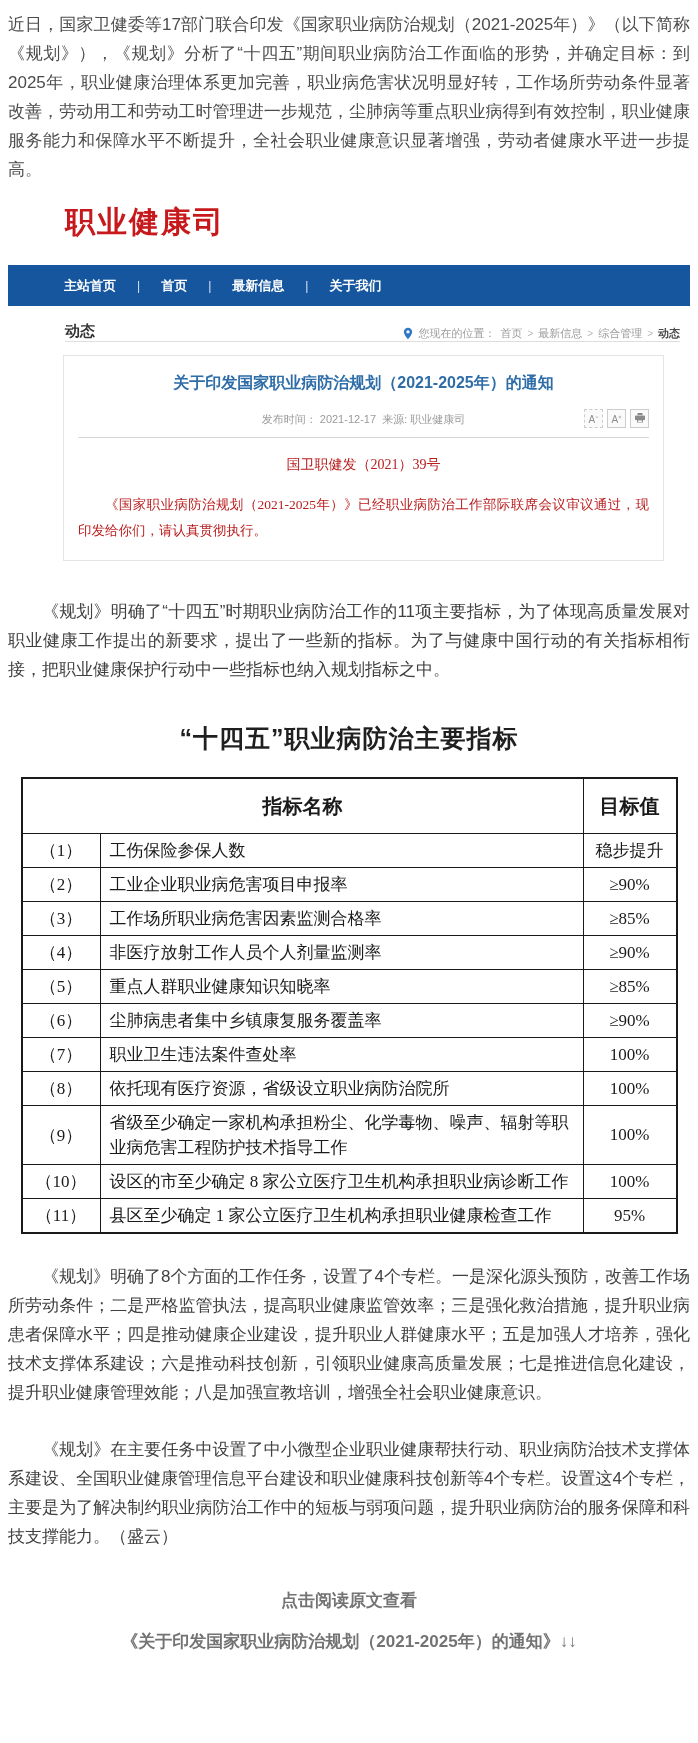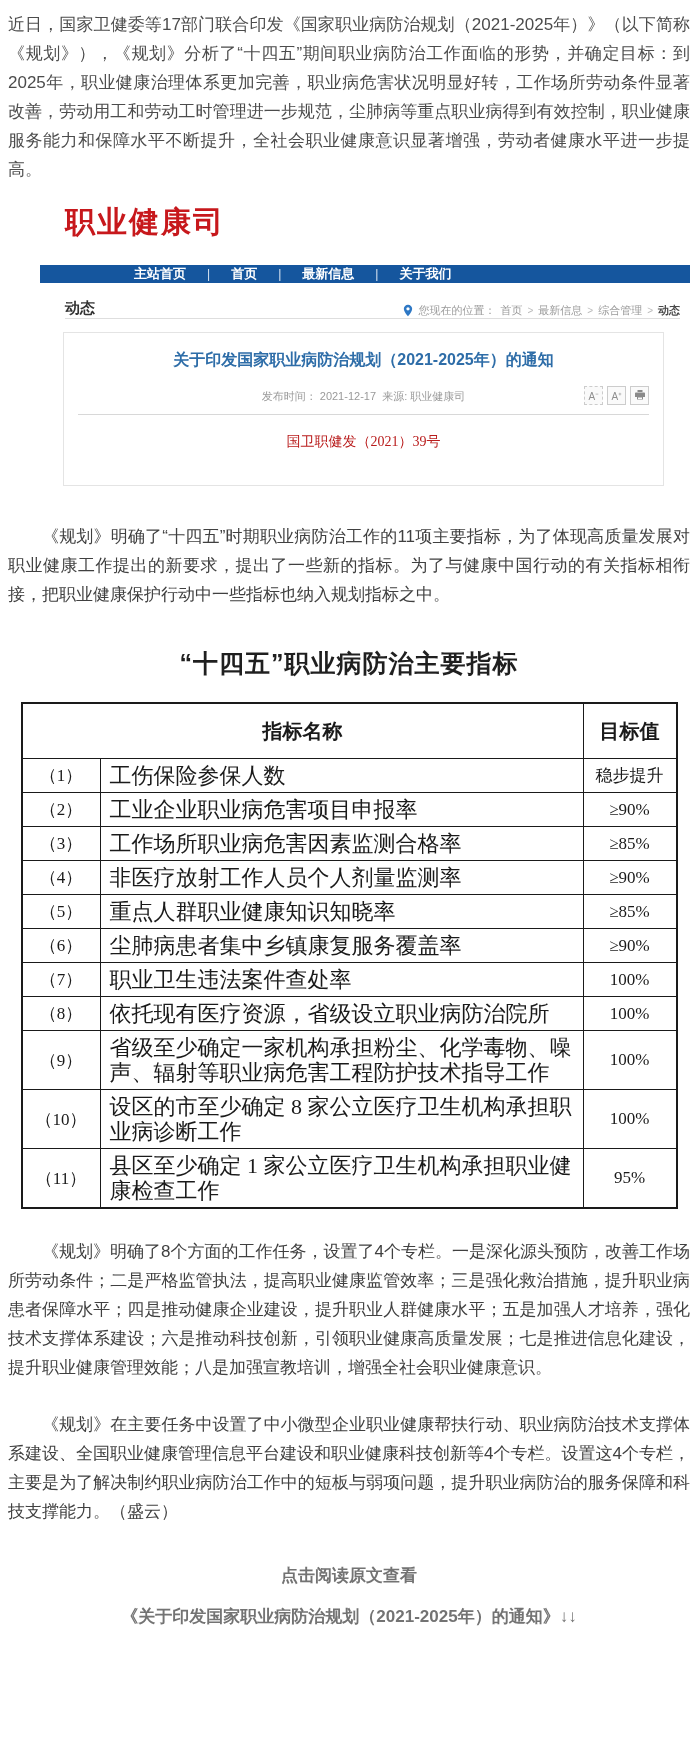--- a/index.html
+++ b/index.html
@@ -5,21 +5,21 @@
   html,body { margin:0; padding:0; background:#ffffff; }
   body { width:698px; font-family:"Liberation Sans","DejaVu Sans",sans-serif; color:#404040; }
   .page { padding:8px 8px 16px 8px; }
 
   
   .intro { margin:2px 0 0 0; font-size:17px; line-height:29px; text-align:justify; color:#4c4c4c; }
 
   
   .site-shot { margin-top:18px; }
   .logo { margin:12px 0 0 57px; font-size:30px; font-weight:bold; color:#c7181c; letter-spacing:2px; }
-  .navbar { margin-top:22px; background:#15569e; height:18px; display:flex; align-items:center; padding-left:94px;margin-left:32px; }
+  .navbar { margin-top:22px; background:#15569e; height:41px; display:flex; align-items:center; padding-left:56px; }
   .nav-item { color:#ffffff; font-size:13px; font-weight:bold; text-decoration:none; cursor:pointer; }
   .nav-sep { color:#d7e4f2; margin:0 21px; font-size:12px; }
 
   .section-row { margin:16px 10px 0 57px; display:flex; justify-content:space-between; align-items:flex-end; border-bottom:1px solid #dedede; padding-bottom:0; }
   .section-title { font-size:15px; font-weight:bold; color:#333333; }
   .breadcrumb { font-size:11px; color:#9b9b9b; display:flex; align-items:center; gap:5px; }
   .breadcrumb a { color:#9b9b9b; text-decoration:none; cursor:pointer; }
   .bc-sep { color:#bbbbbb; font-size:10px; }
   .bc-current { color:#4a4a4a; font-weight:bold; }
   .pin { display:inline-block; line-height:0; }
@@ -38,21 +38,21 @@
   
   .body-para { margin:28px 0 0 0; font-size:17px; line-height:29px; color:#404040; text-align:justify; text-indent:2em; }
   .body-para.first { margin-top:36px; }
 
   
   .table-title { margin:38px 0 0 0; text-align:center; font-size:25px; color:#1f1f1f; font-weight:bold; letter-spacing:1px; }
   table.indicators { margin:22px auto 0 auto; border-collapse:collapse; width:657px; font-family:"Liberation Serif","DejaVu Serif",serif; color:#1a1a1a; border:2px solid #1a1a1a; }
   table.indicators th, table.indicators td { border:1px solid #1a1a1a; }
   table.indicators thead th { font-family:"Liberation Sans","DejaVu Sans",sans-serif; font-size:20px; font-weight:bold; height:52px; text-align:center; }
   td.no { width:77px; text-align:center; font-size:17px; padding:4px 0; }
-  td.nm { font-size:22px; padding:4px 9px; line-height:25px; text-align:left; }
+  td.nm { font-size:17px; padding:4px 9px; line-height:25px; text-align:left; }
   td.tg { width:88px; text-align:center; font-size:17px; padding:4px 2px; }
 
   
   .cta { margin:18px 0 0 0; text-align:center; font-size:17px; font-weight:bold; color:#737373; cursor:pointer; }
   .cta.first { margin-top:38px; }
 </style>
 </head>
 <body>
 
 <div class="page">
@@ -101,20 +101,21 @@
           <button class="tool">A⁺</button>
           <button class="tool">
               <span><svg width="12" height="12" viewBox="0 0 24 24">
                   <path fill="#8a8a8a" d="M7 2h10v4H7zM4 7h16c1.1 0 2 .9 2 2v7h-4v5H6v-5H2V9c0-1.1.9-2 2-2zm4 10v3h8v-3H8z"></path>
                 </svg></span>
             </button>
         </span>
       </div>
       <div class="doc">
         <p class="doc-number">国卫职健发（2021）39号</p>
+        <p class="doc-para indent">《国家职业病防治规划（2021-2025年）》已经职业病防治工作部际联席会议审议通过，现印发给你们，请认真贯彻执行。</p>
       </div>
     </div>
   </div>
 
   <p class="body-para first">《规划》明确了“十四五”时期职业病防治工作的11项主要指标，为了体现高质量发展对职业健康工作提出的新要求，提出了一些新的指标。为了与健康中国行动的有关指标相衔接，把职业健康保护行动中一些指标也纳入规划指标之中。</p>
 
   <h1 class="table-title">“十四五”职业病防治主要指标</h1>
 
   <table class="indicators">
     <thead>

